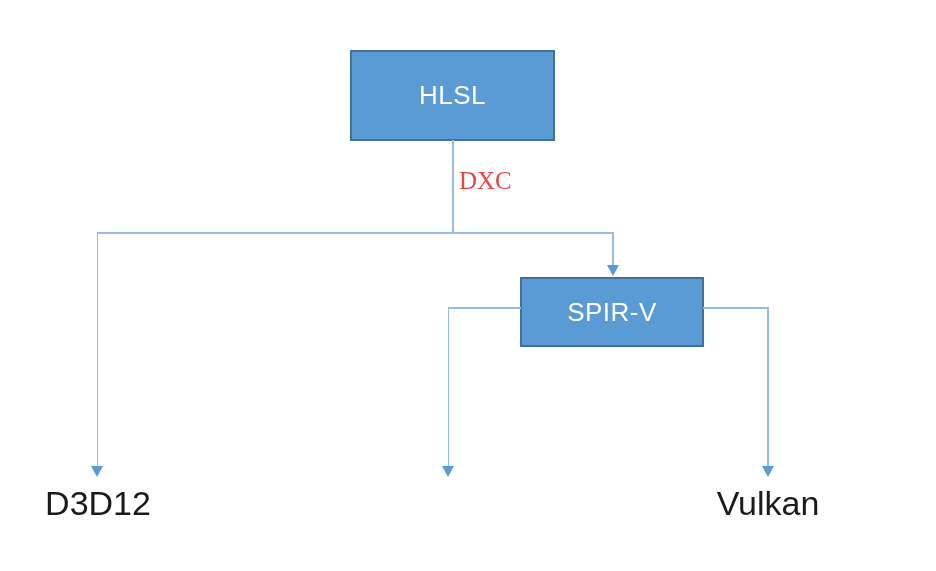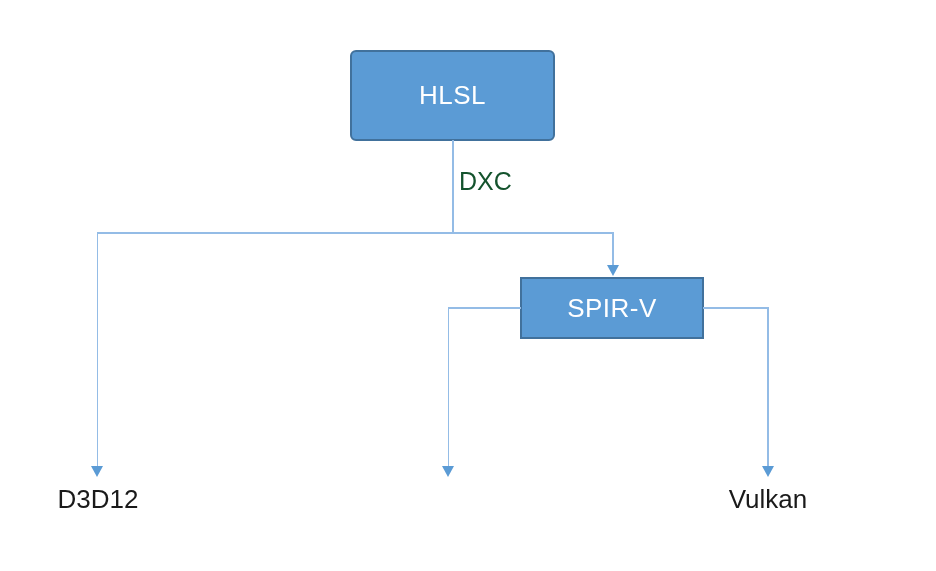--- a/index.html
+++ b/index.html
@@ -20,22 +20,22 @@
     background: #5B9BD5;
     border: 2px solid #41719C;
     box-sizing: border-box;
     display: flex;
     align-items: center;
     justify-content: center;
     color: #ffffff;
     font-size: 26px;
     letter-spacing: 0.5px;
   }
-  .node-hlsl   { left: 350px; top: 50px;  width: 205px; height: 91px; border-radius: 6px; }
-  .node-spirv  { left: 520px; top: 277px; width: 184px; height: 62px; }
+  .node-hlsl   { left: 350px; top: 50px;  width: 205px; height: 91px; }
+  .node-spirv  { left: 520px; top: 277px; width: 184px; height: 70px; }
 
   .line {
     position: absolute;
     background: #94BCE6;
   }
   .hline { height: 1.6px; }
   .vline { width: 1.6px; }
 
   .line-hlsl-down      { left: 452px;   top: 140px;   height: 93px; }
   .line-branch-h       { left: 97px;    top: 232.4px; width: 516px; }
@@ -54,32 +54,33 @@
     border-right: 6px solid transparent;
     border-top: 11px solid #5B9BD5;
   }
   .arrow-spirv  { left: 607px; top: 265px; }
   .arrow-d3d12  { left: 91px;  top: 466px; }
   .arrow-opengl { left: 442px; top: 466px; }
   .arrow-vulkan { left: 762px; top: 466px; }
 
   .edge-label {
     position: absolute;
-    color: #14532d;
+    color: #ef4444;
     font-size: 25px;
     white-space: nowrap;
+    font-family: Liberation Serif, serif;
   }
   .label-dxc        { left: 459px; top: 167px; }
   .label-spirvcross { left: 360px; top: 379px; }
 
   .target-label {
     position: absolute;
     transform: translateX(-50%);
     color: #1a1a1a;
-    font-size: 26px;
+    font-size: 34px;
     white-space: nowrap;
   }
   .label-d3d12  { left: 98px;  top: 484px; }
   .label-opengl { left: 448px; top: 484px; }
   .label-vulkan {
     left: 768px; top: 484px;
     text-decoration-style: wavy;
     text-decoration-color: #e03a3a;
     text-decoration-thickness: 1px;
     text-underline-offset: 5px;

